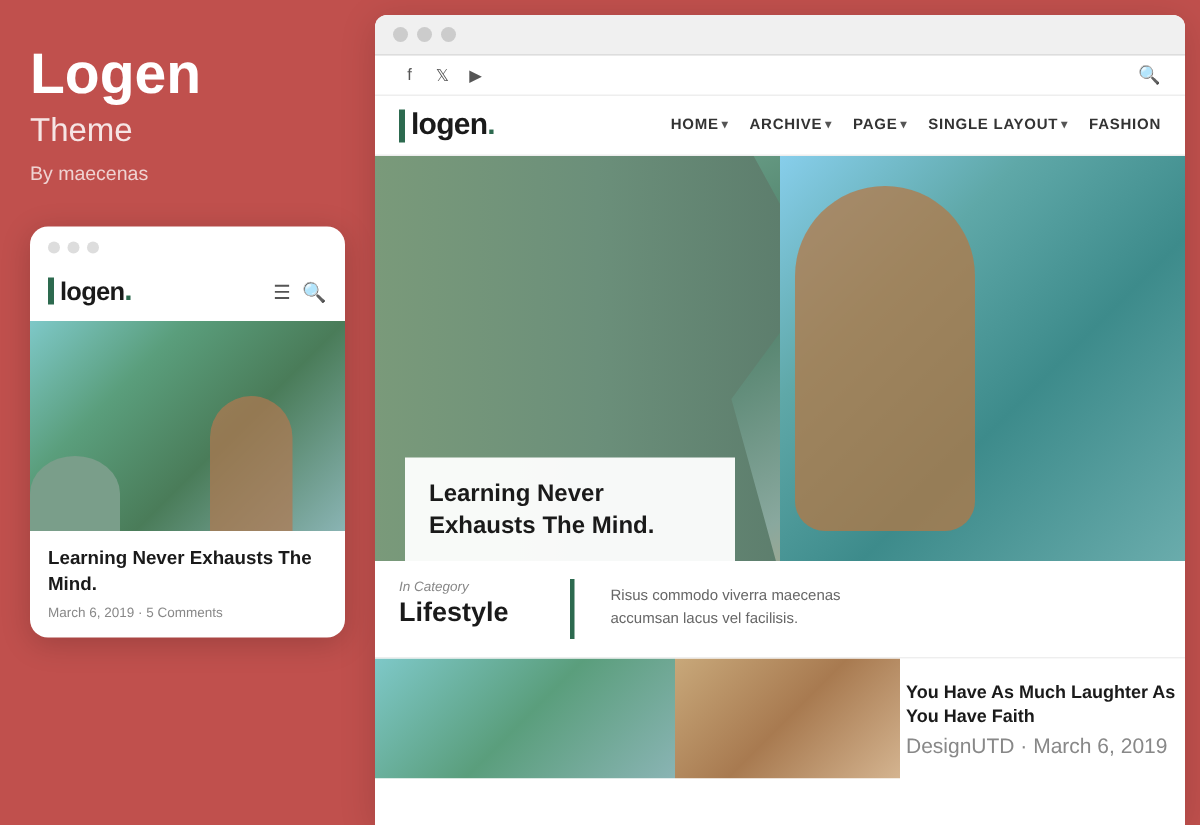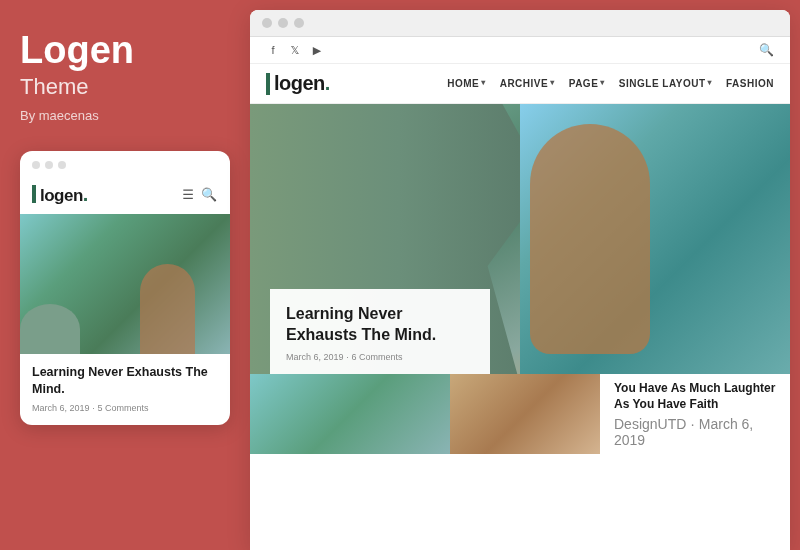--- a/index.html
+++ b/index.html
@@ -347,21 +347,21 @@
       overflow: hidden;
     }
     .bottom-img-2 {
       width: 150px;
       min-width: 150px;
       background: linear-gradient(135deg, #c8a87a, #a87a50, #d4b490);
     }
     .bottom-article {
       flex: 1;
       background: #fff;
-      padding: 10px 14px;
+      padding: 10px 4px;
       display: flex;
       flex-direction: column;
       justify-content: center;
     }
     .bottom-article-title {
       font-size: 12px;
       font-weight: 700;
       color: #1a1a1a;
       line-height: 1.35;
     }
@@ -456,24 +456,31 @@
           </span>
       </div>
     </div>
 
     <div class="hero-section">
       <div class="hero-bg">
         <div class="hero-figure"></div>
       </div>
       <div class="hero-overlay-card">
         <div class="hero-post-title">Learning Never Exhausts The Mind.</div>
-        <div class="hero-post-meta">March 6, 2019 · 6 Comments</div>
-      </div>
-    </div>
-
+      </div>
+    </div>
+
+    <div class="below-hero">
+      <div class="category-section">
+        <div class="category-label">In Category</div>
+        <div class="category-title">Lifestyle</div>
+      </div>
+      <div class="category-divider"></div>
+      <div class="category-desc">Risus commodo viverra maecenas accumsan lacus vel facilisis.</div>
+    </div>
 
     <div class="bottom-row">
       <div class="bottom-img-1"></div>
       <div class="bottom-img-2"></div>
       <div class="bottom-article">
         <div class="bottom-article-title">You Have As Much Laughter As You Have Faith</div>
         <div class="bottom-article-meta">DesignUTD · March 6, 2019</div>
       </div>
     </div>
   </div>

